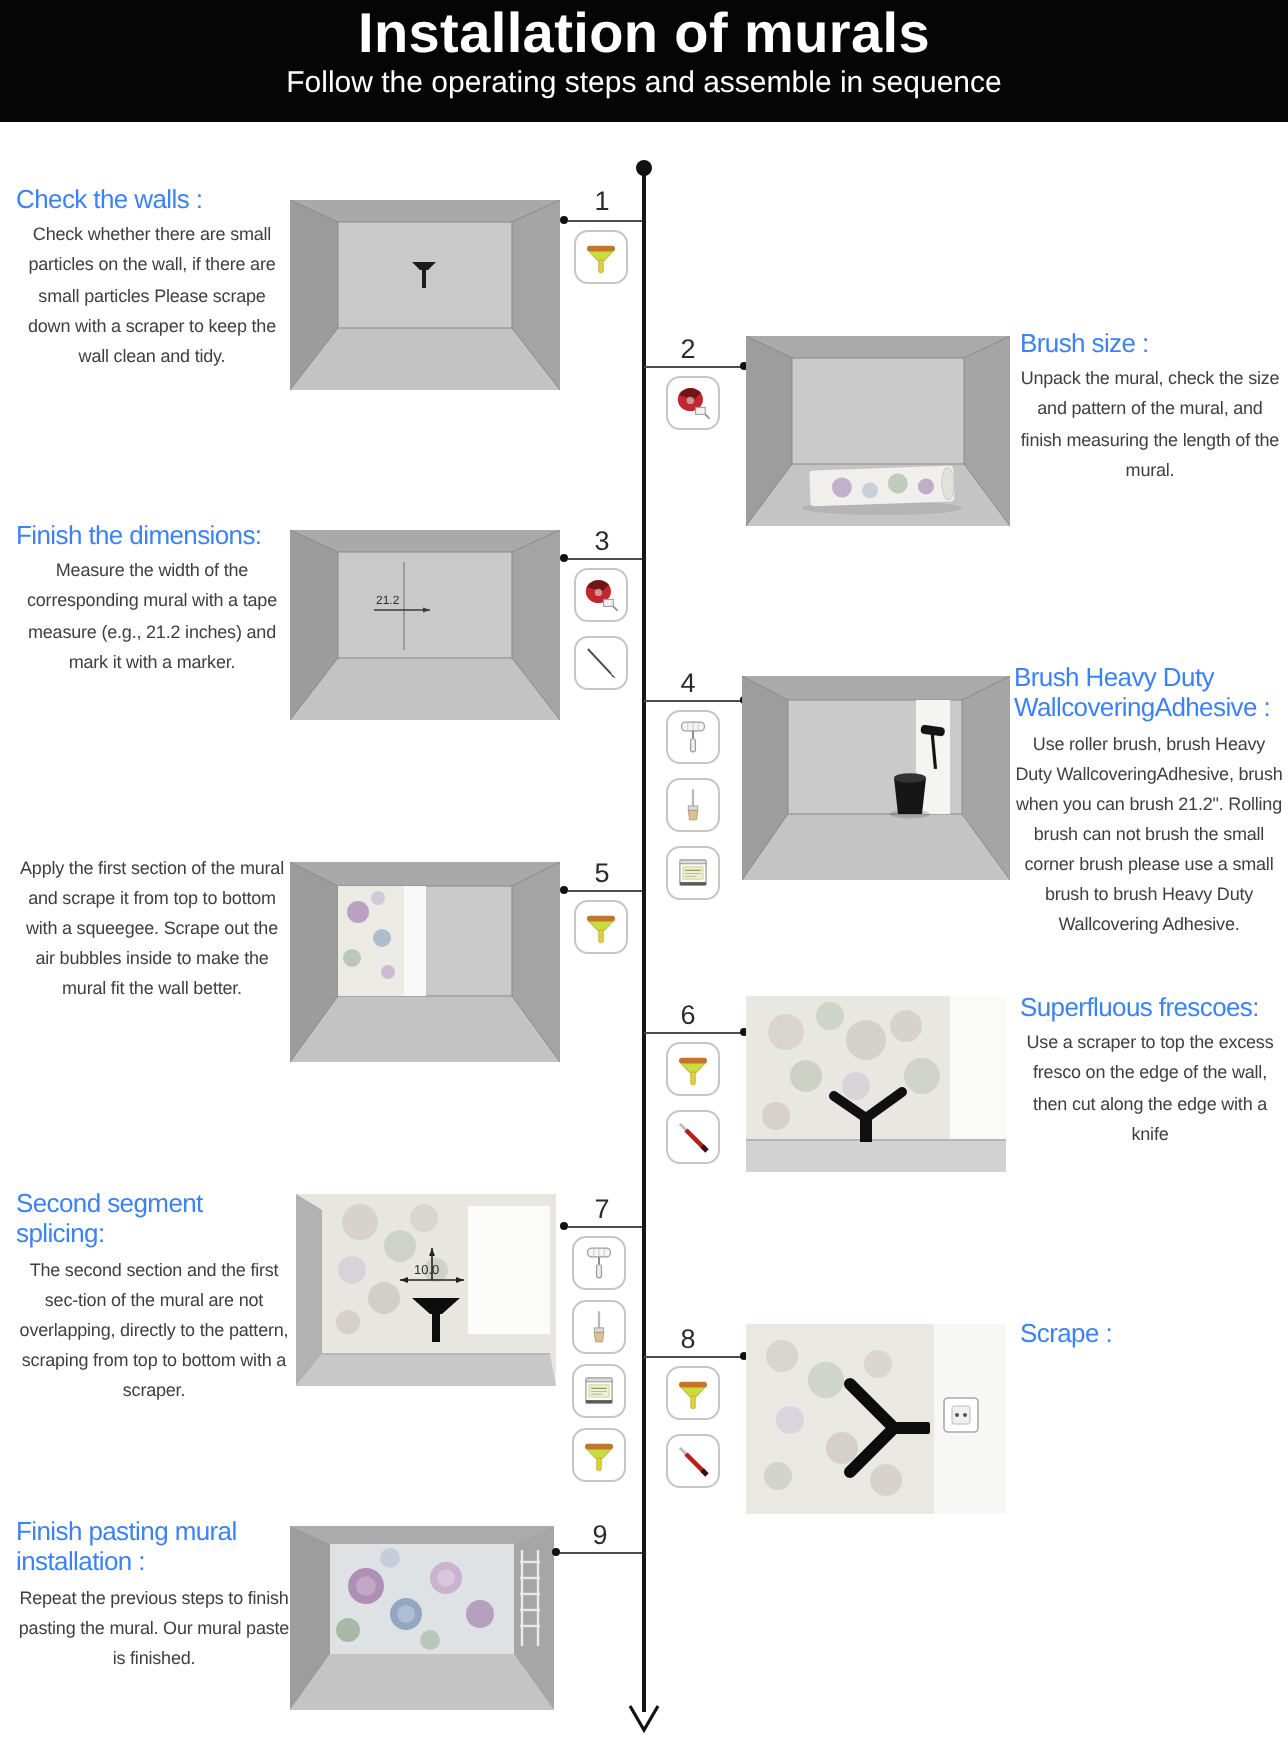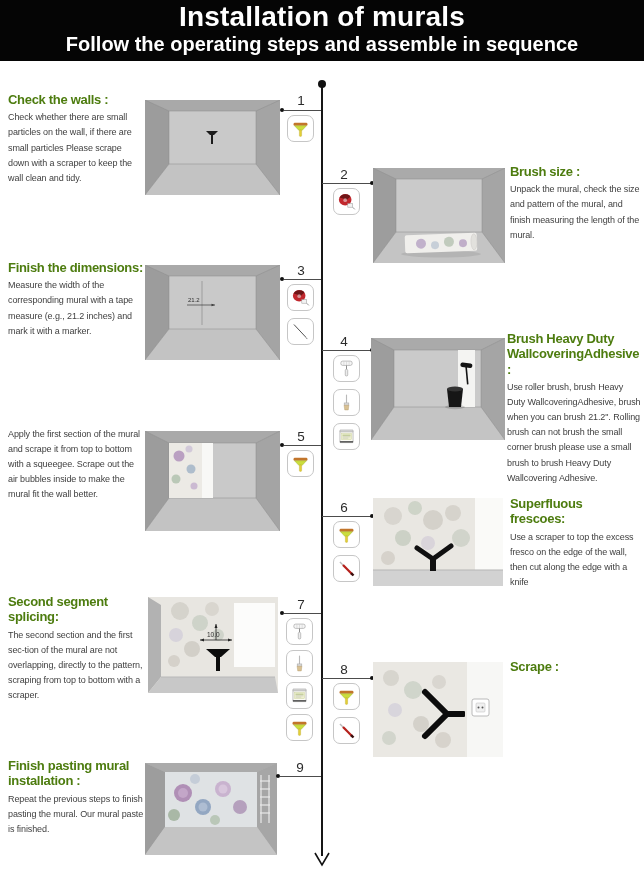--- a/index.html
+++ b/index.html
@@ -1,32 +1,32 @@
 <!DOCTYPE html>
 <html><head>
 <meta charset="utf-8">
 <style>
   html,body{margin:0;padding:0;background:#ffffff;}
   .canvas{position:relative;width:644px;height:879px;background:#ffffff;overflow:hidden;
           font-family:"Liberation Sans",sans-serif;}
   
   .hdr{position:absolute;left:0;top:0;width:644px;height:61px;background:#050505;color:#fff;text-align:center;}
   .hdr h1{margin:1px 18px 0;font-size:28px;font-weight:700;letter-spacing:0.2px;}
-  .hdr p{margin:0;font-size:20px;font-weight:700;}
+  .hdr p{margin:0;font-size:15px;font-weight:400;}
   
   .tl-line{position:absolute;left:321px;top:86px;width:2px;height:770px;background:#161616;}
   .tl-dot-top{position:absolute;left:318px;top:80px;width:8px;height:8px;border-radius:50%;background:#111;}
   .tl-arrow{position:absolute;left:312px;top:850px;}
   .hline{position:absolute;height:1px;background:#4c4c4c;}
   .dot{position:absolute;width:4px;height:4px;border-radius:50%;background:#111;}
   .num{position:absolute;font-size:13.5px;color:#2b2b2b;text-align:center;}
   
   .txt{position:absolute;}
-  .txt h2{margin:0 0 3px;font-size:13px;font-weight:700;letter-spacing:-0.3px;color:#4d7c0f;line-height:1.18;}
-  .txt p{margin:0;font-size:9px;letter-spacing:-0.1px;color:#3f3f3f;line-height:1.68;}
+  .txt h2{margin:0 0 3px;font-size:13px;font-weight:400;letter-spacing:-0.3px;color:#3b82f6;line-height:1.18;}
+  .txt p{margin:0;font-size:9px;letter-spacing:-0.1px;color:#3f3f3f;line-height:1.68;text-align:center;}
   
   .img{position:absolute;}
   .img svg{display:block;width:100%;height:100%;}
   
   .ibox{position:absolute;width:27px;height:27px;border:1px solid #c6c6c6;border-radius:7px;background:#fff;
         display:flex;align-items:center;justify-content:center;box-sizing:border-box;}
   .ibox svg{width:21px;height:21px;display:block;}
 </style>
 </head>
 <body>

